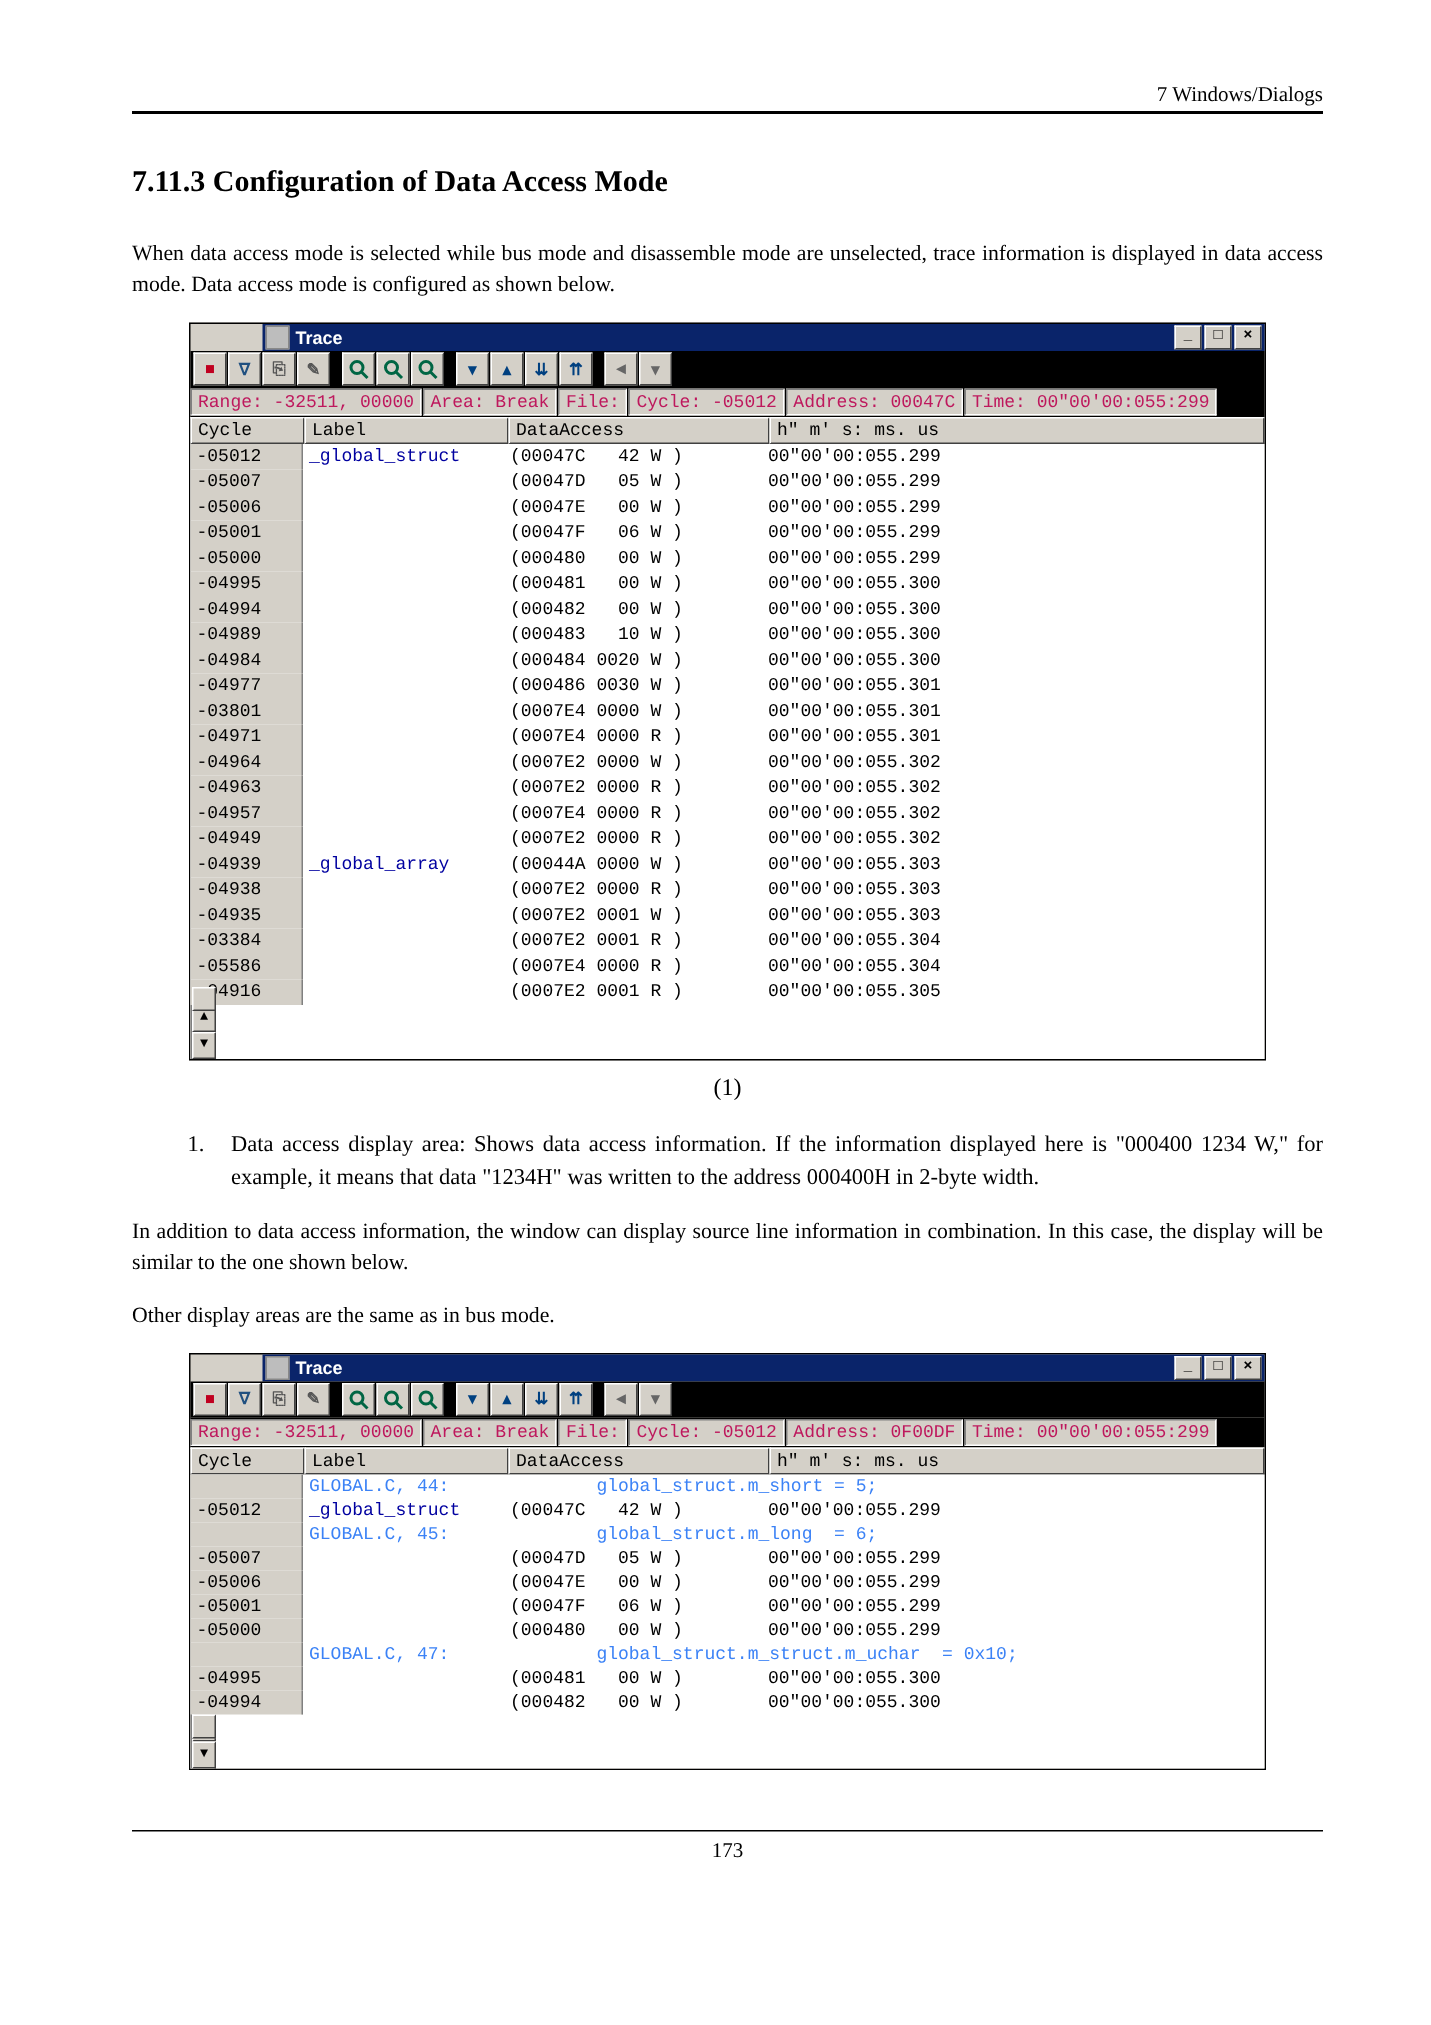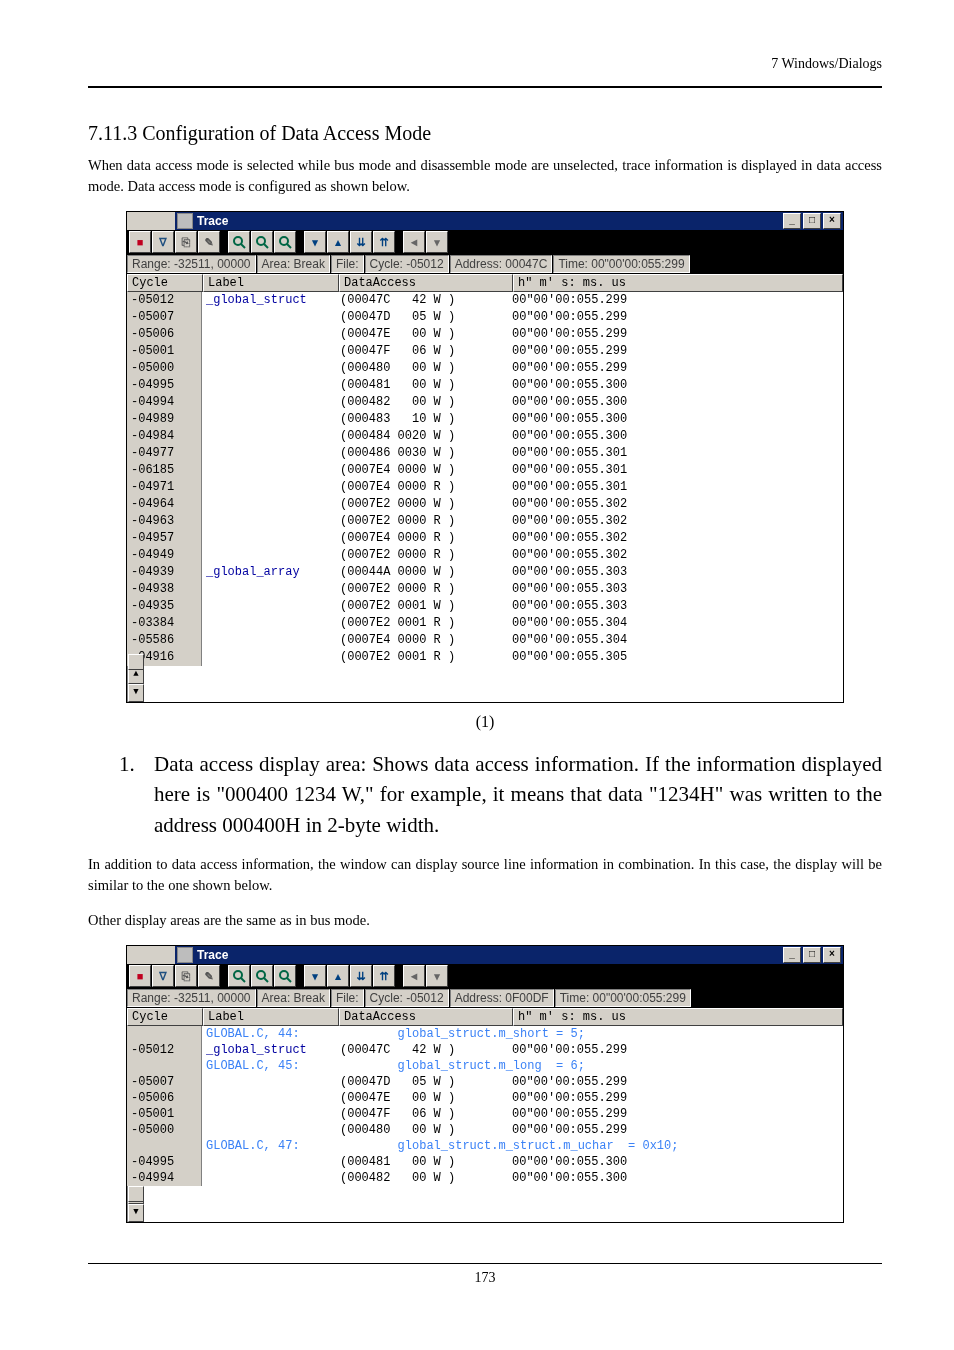--- a/index.html
+++ b/index.html
@@ -9,40 +9,40 @@
     color: #000;
     width: 954px;
   }
   .page {
     padding: 56px 72px 40px 88px;
     box-sizing: border-box;
   }
   .hdr-right {
     text-align: right;
     font-size: 14px;
-    padding-bottom: 14px;
+    padding-bottom: 2px;
     border-bottom: 2px solid #000;
     margin-bottom: 34px;
   }
   h2.section {
     font-family: "Times New Roman", serif;
     font-size: 20px;
-    font-weight: normal;
-    margin: 0 0 10px 0;
+    font-weight: bold;
+    margin: 0 0 26px 0;
   }
   p.body {
     font-family: "Times New Roman", serif;
     font-size: 14.5px;
     line-height: 1.45;
     margin: 0 0 14px 0;
     text-align: justify;
   }
   ol.num {
     font-family: "Times New Roman", serif;
-    font-size: 21px;
+    font-size: 15px;
     line-height: 1.45;
     margin: 0 0 14px 0;
     padding-left: 52px;
     text-align: justify;
   }
   ol.num li { padding-left: 14px; }
 
   
   .tracewin {
     width: 716px;
@@ -89,25 +89,25 @@
     border-right-color:#404040;border-bottom-color:#404040;
     width:20px; height:20px;
     display:flex;align-items:center;justify-content:center;
     font-family: Arial,sans-serif; font-weight:bold;
     font-size:11px; color:#333;
   }
   .tbtn svg { width:14px;height:14px; }
   .tsep { width:6px; }
   .statusbar { padding:1px 0; font-size:12px; }
   .sb-cell {
-    background:#d4d0c8; color:#404040;
+    background:#d4d0c8; color:#be185d;
     border-top:1px solid #808080;border-left:1px solid #808080;
     border-right:1px solid #fff;border-bottom:1px solid #fff;
     padding:1px 4px; margin-right:1px;
-    font-family: Liberation Sans, sans-serif;
+    font-family: Liberation Mono, monospace;
     white-space:nowrap;
   }
   .header-row { padding:0; }
   .hcell {
     background:#d4d0c8; color:#000;
     border:1px solid #fff;
     border-right-color:#404040;border-bottom-color:#404040;
     padding:1px 4px;
     font-family:"Courier New",monospace;
   }
@@ -284,21 +284,21 @@
             <span class="cell col-da c-teal">(000484 0020 W )</span>
             <span class="cell col-time c-teal">00"00'00:055.300</span>
           </div>
           <div class="row">
             <span class="cell col-cycle">-04977</span>
             <span class="cell col-label c-blue"></span>
             <span class="cell col-da c-teal">(000486 0030 W )</span>
             <span class="cell col-time c-teal">00"00'00:055.301</span>
           </div>
           <div class="row">
-            <span class="cell col-cycle">-06185</span>
+            <span class="cell col-cycle">-03801</span>
             <span class="cell col-label c-blue"></span>
             <span class="cell col-da c-teal">(0007E4 0000 W )</span>
             <span class="cell col-time c-teal">00"00'00:055.301</span>
           </div>
           <div class="row">
             <span class="cell col-cycle">-04971</span>
             <span class="cell col-label c-blue"></span>
             <span class="cell col-da c-teal">(0007E4 0000 R )</span>
             <span class="cell col-time c-teal">00"00'00:055.301</span>
           </div>

